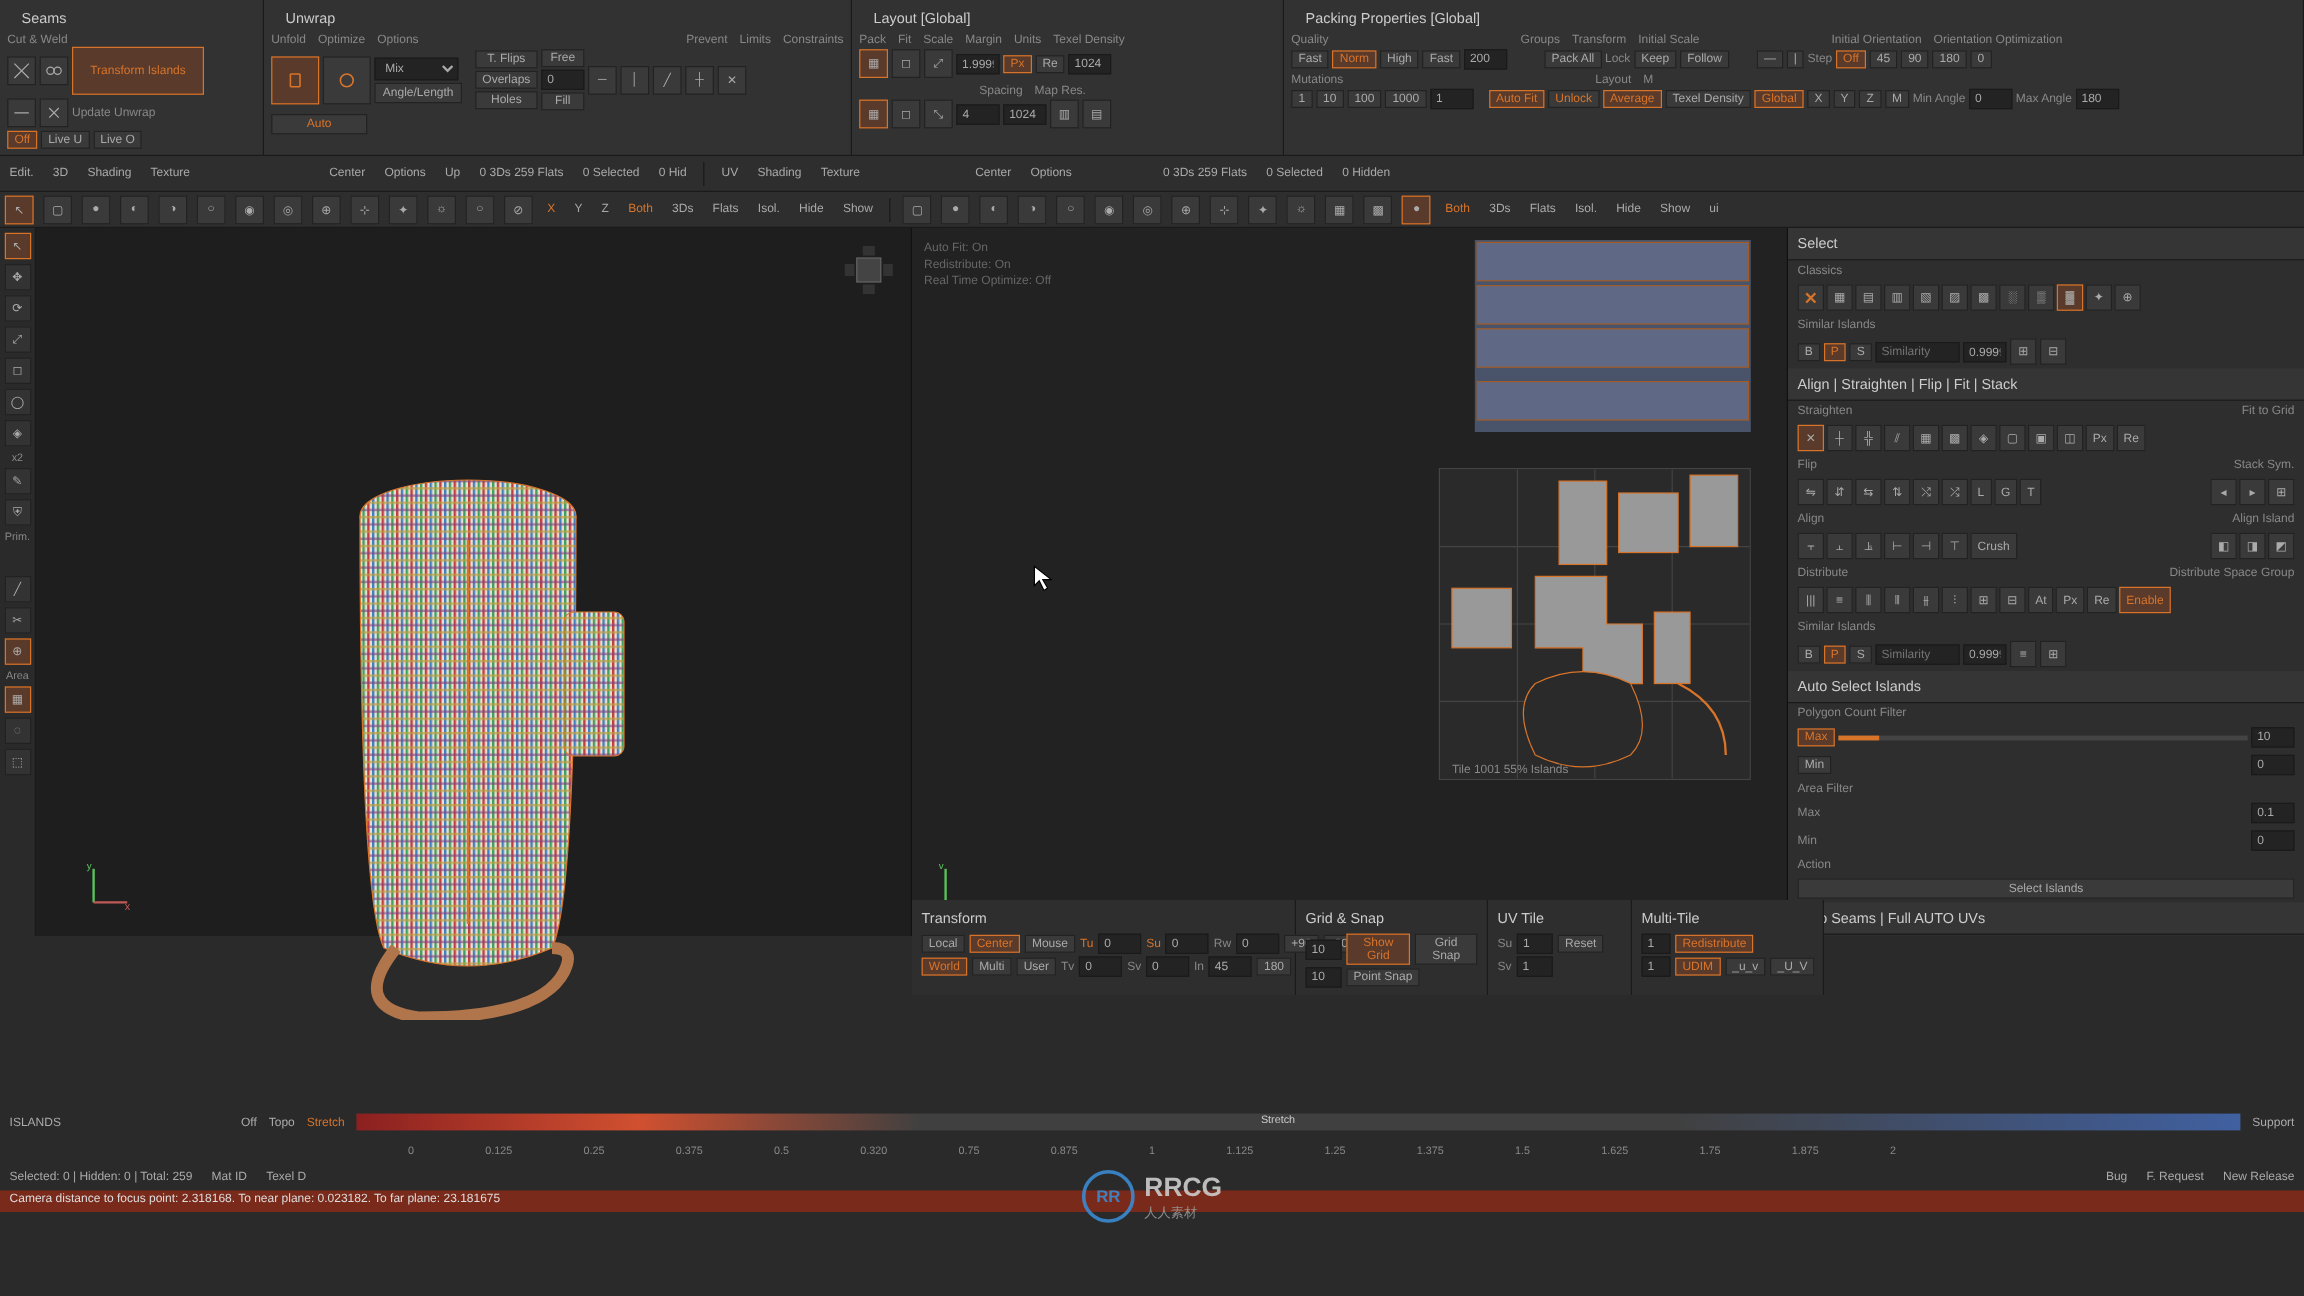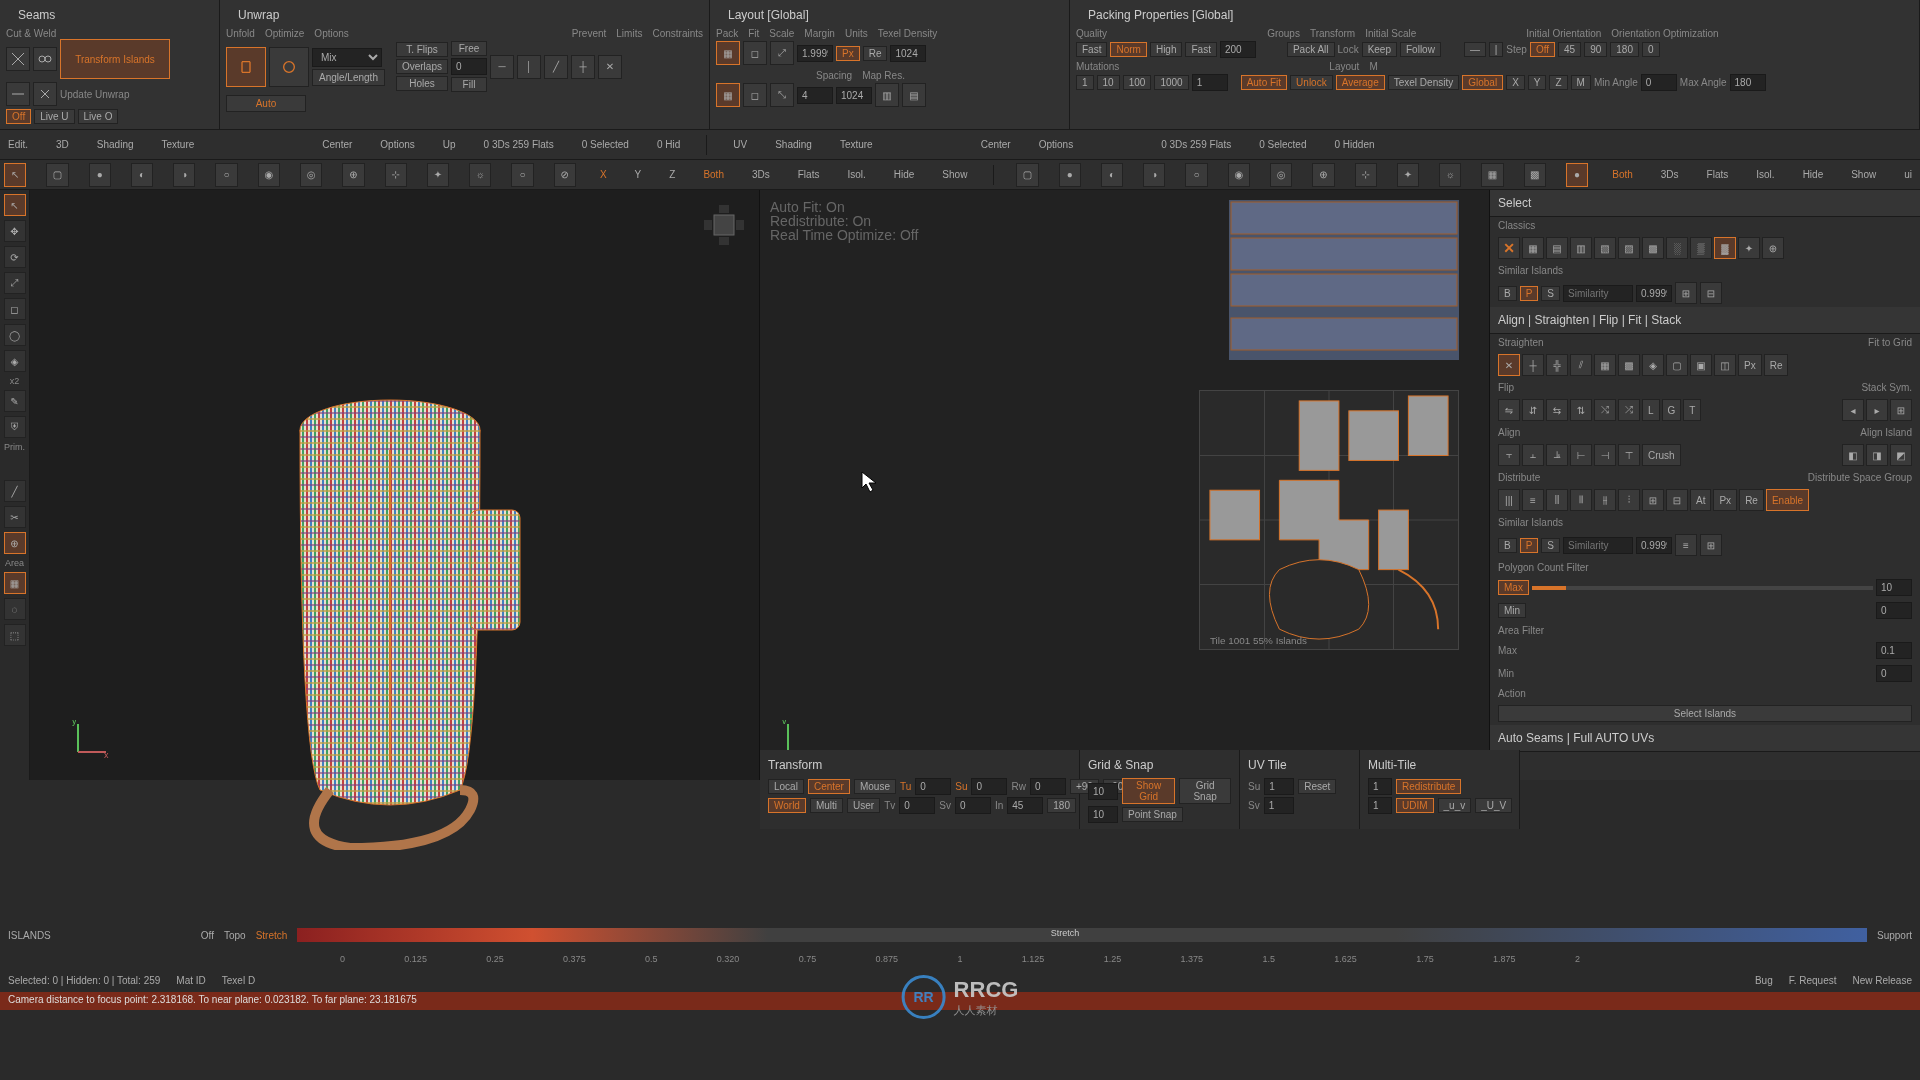--- a/index.html
+++ b/index.html
@@ -16,38 +16,38 @@
 .btn.active { background: #5a3a2a; color: #d8742a; border-color: #d8742a; }
 .btn.orange { color: #d8742a; }
 .icon-btn { width: 24px; height: 24px; background: #3a3a3a; border: 1px solid #222; display: inline-flex; align-items: center; justify-content: center; cursor: pointer; }
 .icon-btn.big { width: 40px; height: 40px; }
 .icon-btn.sel { background: #5a3a2a; border-color: #d8742a; }
 .icon-btn svg { width: 16px; height: 16px; }
 
 .inp { background: #232323; border: 1px solid #1a1a1a; color: #aaa; padding: 2px 4px; font-size: 10px; width: 36px; }
 .inp.wide { width: 70px; }
 
-.secondary-bar { display: flex; height: 30px; background: #2e2e2e; border-bottom: 1px solid #1a1a1a; align-items: center; padding: 0 4px; gap: 20px; font-size: 10px; }
+.secondary-bar { display: flex; height: 30px; background: #2e2e2e; border-bottom: 1px solid #1a1a1a; align-items: center; padding: 0 4px; gap: 8px; font-size: 10px; }
 .sb-sep { width: 1px; height: 20px; background: #1a1a1a; margin: 0 2px; }
 .pill { padding: 1px 4px; }
 .pill.act { color: #d8742a; }
 
 .workspace { display: flex; height: 590px; }
 .left-rail { width: 30px; background: #2a2a2a; border-right: 1px solid #1a1a1a; display: flex; flex-direction: column; align-items: center; padding-top: 4px; gap: 4px; }
 .rail-btn { width: 22px; height: 22px; background: #333; border: 1px solid #222; display: flex; align-items: center; justify-content: center; cursor: pointer; }
 .rail-btn.sel { background: #5a3a2a; border-color: #d8742a; }
 .rail-txt { font-size: 9px; color: #888; }
 
 .vp3d { flex: 0 0 730px; background: #1e1e1e; position: relative; border-right: 1px solid #111; }
 .vp3d .bag { position: absolute; left: 240px; top: 180px; width: 300px; height: 480px; }
 .vp3d .axis { position: absolute; left: 40px; bottom: 20px; }
 .vp3d .navcube { position: absolute; right: 10px; top: 10px; width: 50px; height: 50px; }
 
 .vpuv { flex: 0 0 730px; background: #222; position: relative; border-right: 1px solid #111; }
-.vpuv .hud { position: absolute; left: 10px; top: 10px; font-size: 14px; color: #666; line-height: 14px; }
+.vpuv .hud { position: absolute; left: 10px; top: 10px; font-size: 10px; color: #666; line-height: 14px; }
 .vpuv .uvgrid { position: absolute; right: 30px; top: 10px; width: 230px; height: 160px; background: #5a6a8a; opacity: 0.7; }
 .vpuv .uvshapes { position: absolute; right: 30px; top: 200px; width: 260px; height: 260px; background: #2a2a2a; border: 1px solid #444; }
 .vpuv .axis { position: absolute; left: 20px; bottom: 20px; }
 .cursor { position: absolute; left: 100px; top: 280px; }
 
 .right-panel { flex: 1; background: #2e2e2e; overflow-y: auto; padding: 0; }
 .rp-title { background: #353535; padding: 6px 8px; font-size: 12px; color: #ccc; border-bottom: 1px solid #1a1a1a; }
 .rp-sub { font-size: 10px; color: #888; padding: 3px 8px; }
 .rp-row { display: flex; align-items: center; gap: 3px; padding: 3px 8px; flex-wrap: wrap; }
 .rp-grid { display: flex; gap: 2px; padding: 3px 8px; flex-wrap: wrap; }
@@ -534,20 +534,21 @@
     <div class="rp-row">
       <button class="btn sm">B</button>
       <button class="btn sm active">P</button>
       <button class="btn sm">S</button>
       <input class="inp wide" placeholder="Similarity" style="">
       <input class="inp" value="0.9999" style="">
       <span class="sq">≡</span>
       <span class="sq">⊞</span>
     </div>
 
+    <div class="rp-title">Auto Select Islands</div>
     <div class="rp-sub">Polygon Count Filter</div>
     <div class="rp-row">
       <button class="btn sm active">Max</button>
       <div style="flex:1;height:4px;background:#444">
           <div style="width:10%;height:100%;background:#d8742a"></div>
         </div>
       <input class="inp" value="10" style="">
     </div>
     <div class="rp-row">
       <button class="btn sm">Min</button>

